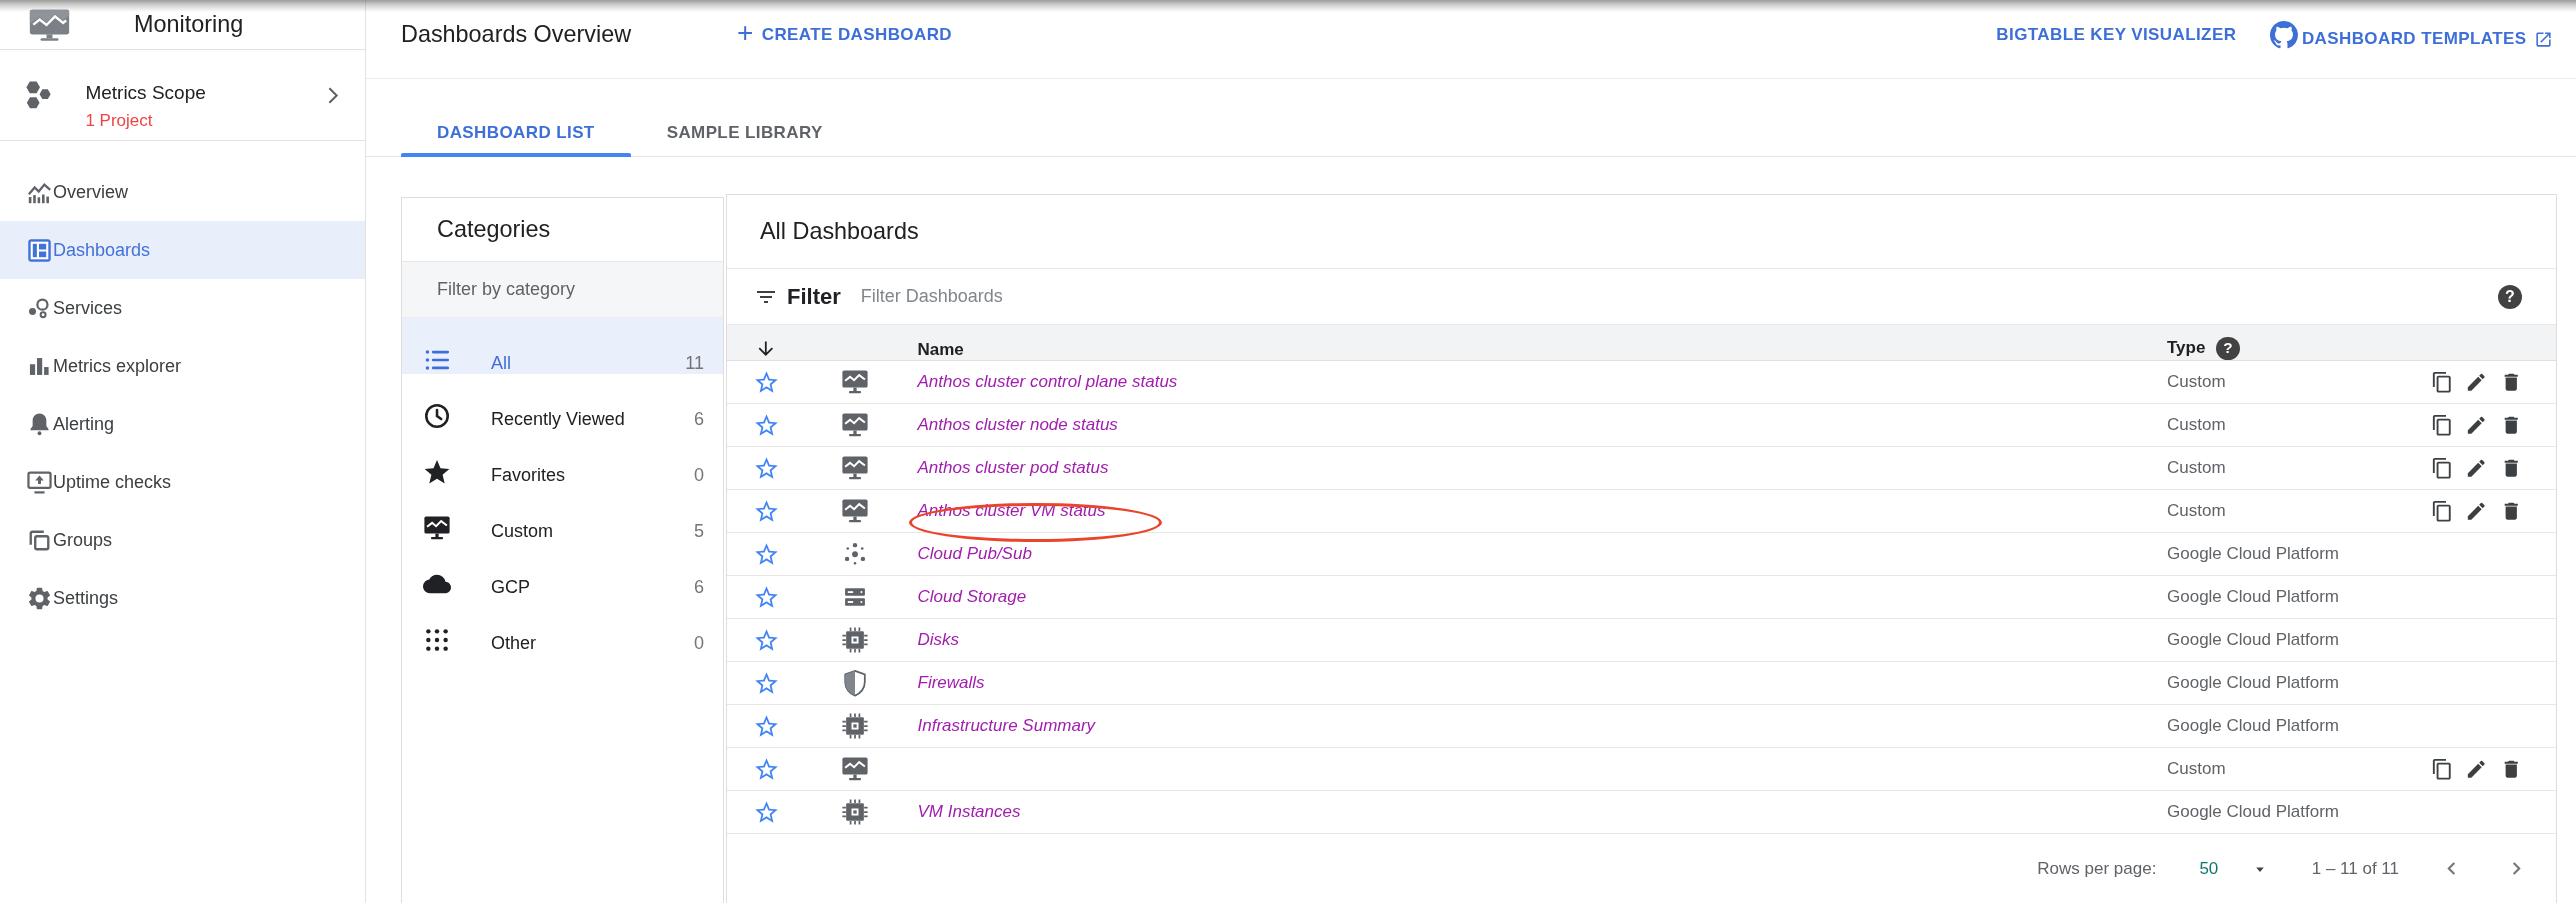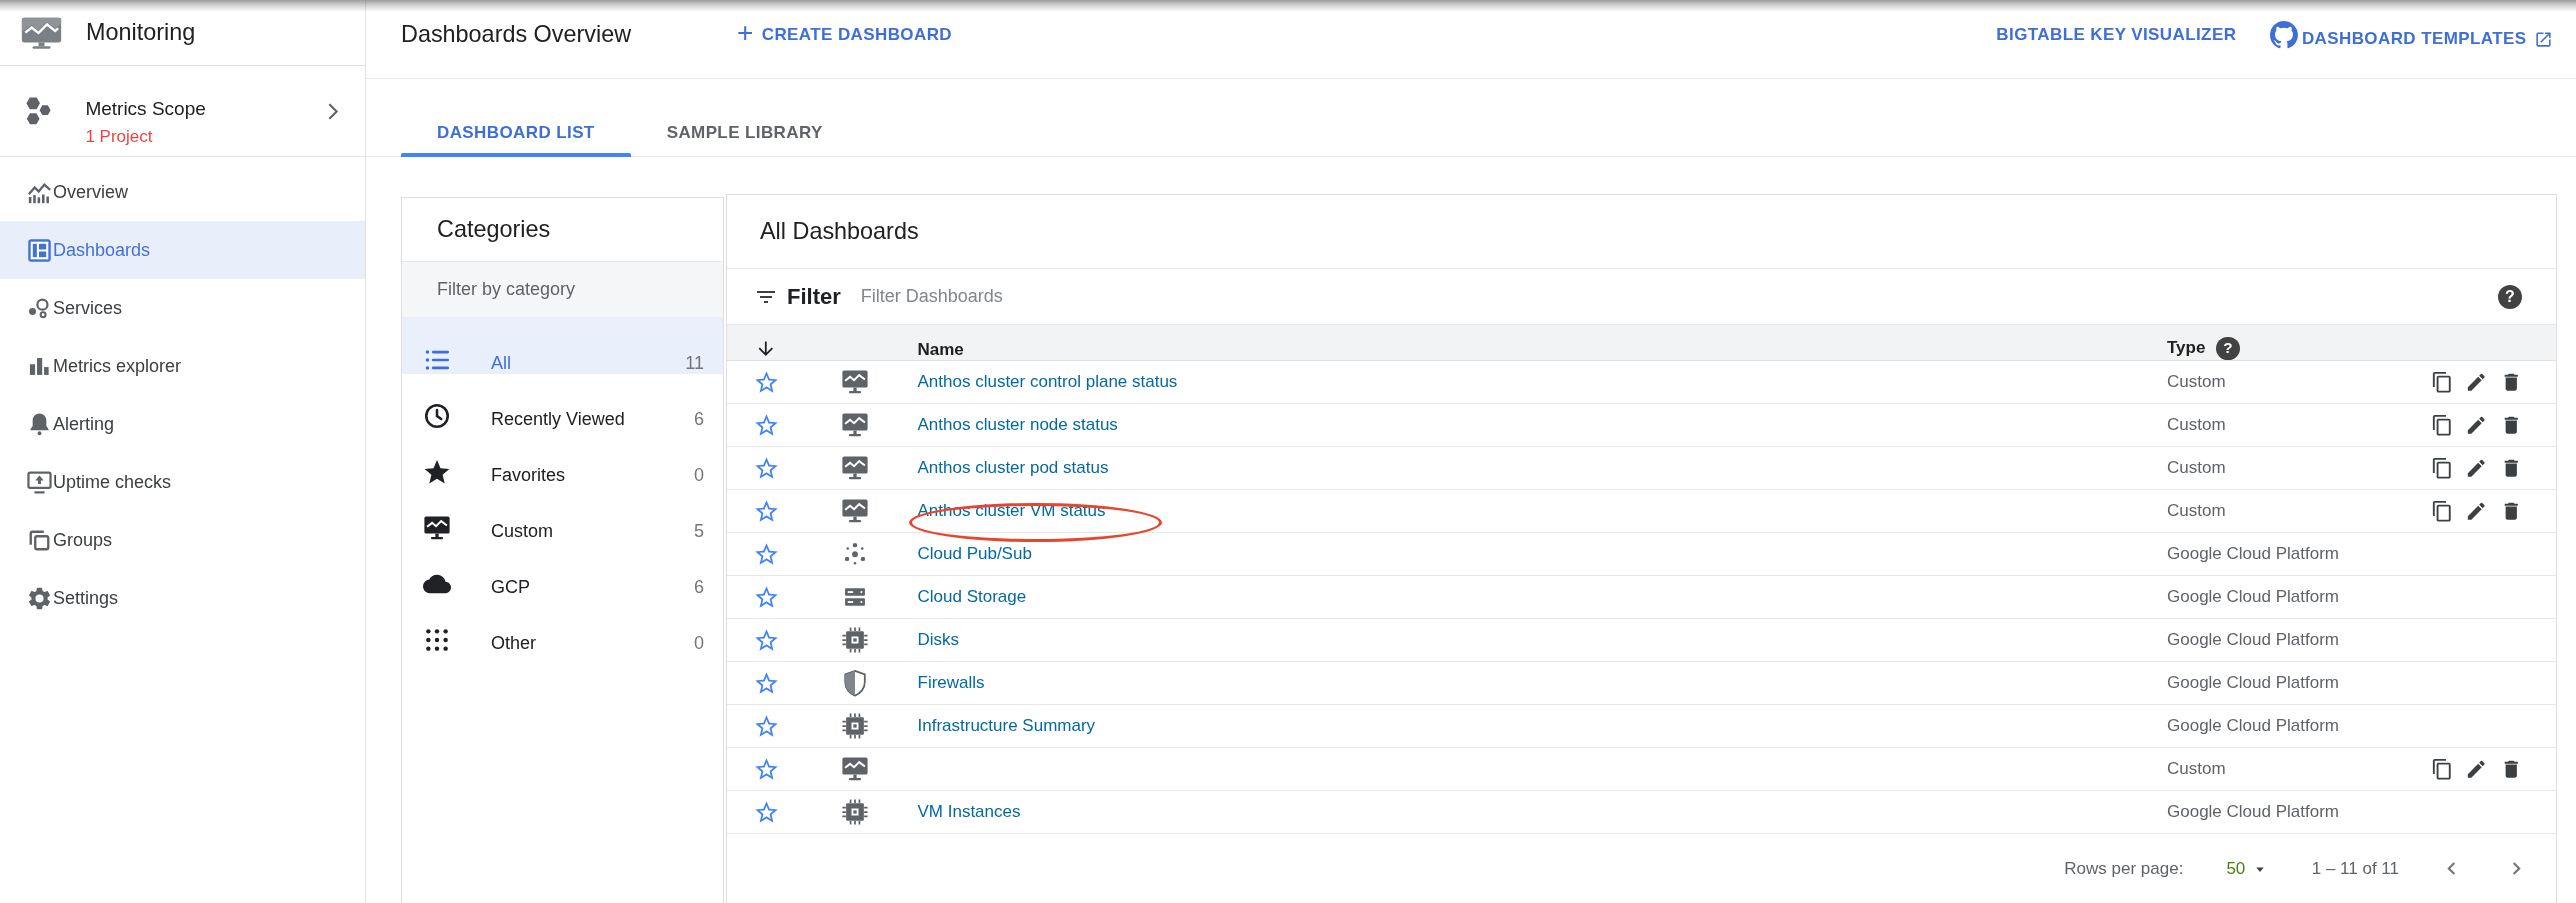--- a/index.html
+++ b/index.html
@@ -17,22 +17,22 @@
     pointer-events: none;
   }
   .icon svg { display: block; }
 
   
   .sidebar {
     position: absolute; left: 0; top: 0; bottom: 0; width: 366px;
     border-right: 0.9px solid #e2e2e2; background: #fff; z-index: 2;
   }
   .sidebar-header {
-    height: 66px; border-bottom: 0.9px solid #e2e2e2;
-    display: flex; align-items: center; padding-left: 21px;
+    height: 50px; border-bottom: 0.9px solid #e2e2e2;
+    display: flex; align-items: center; padding-left: 29px; gap: 40px;
   }
   .logo-icon svg { width: 41px; height: 36px; }
   .app-title { font-size: 23.4px; color: #212121; margin-left: 24px; }
   .scope {
     height: 91px; border-bottom: 0.9px solid #e2e2e2;
     display: flex; align-items: center; padding-left: 23.4px;
   }
   .scope-icon svg { width: 34px; height: 34px; color: #5f6368; }
   .scope-text { margin-left: 28px; margin-top: 23px; }
   .scope-title { font-size: 19px; color: #202124; margin-bottom: 6.3px; }
@@ -164,34 +164,34 @@
   .tbl-header .col-type { display: flex; align-items: center; }
   .tbl-rows { flex: none; }
   .tbl-row {
     height: 43px; border-bottom: 0.9px solid #e7e7e7; display: flex; align-items: center;
     font-size: 17px; background: #fff;
   }
   .star-btn { color: #4285f4; cursor: pointer; }
   .star-btn svg { width: 27px; height: 27px; }
   .row-type-icon { color: #5f6368; }
   .row-type-icon svg { width: 28px; height: 28px; }
-  .row-name { color: #0369a1; cursor: pointer; }
+  .row-name { color: #a21caf; cursor: pointer; font-style: italic; }
   .tbl-row .col-type { color: #5f6368; }
   .action-btn { color: #3c4043; cursor: pointer; }
   .action-btn svg { width: 22.5px; height: 22.5px; }
   .annotation {
     position: absolute; left: 5.4px; top: 1.8px; width: 253px; height: 39px;
     border: 3.6px solid #e8452c; border-radius: 50%; pointer-events: none;
   }
   .pagination {
     flex: 1; display: flex; align-items: center; justify-content: flex-end;
     padding-right: 27px; font-size: 17px; color: #5f6368; min-height: 63px;
   }
   .rpp-label { }
-  .rpp-select { display: flex; align-items: center; margin-left: 43px; cursor: pointer; color: #4d7c0f; }
+  .rpp-select { display: flex; align-items: center; margin-left: 43px; cursor: pointer; color: #0f766e; gap: 27px; }
   .caret-icon svg { width: 18px; height: 18px; margin-left: 5.4px; color: #424242; }
   .range-label { margin-left: 43px; }
   .pg-btn { margin-left: 40px; color: #757575; cursor: pointer; }
   .pg-btn:first-of-type { margin-left: 52px; }
   .pg-btn svg { width: 25px; height: 25px; }
 </style>
 </head>
 <body>
 
 <div class="top-shadow"></div>

